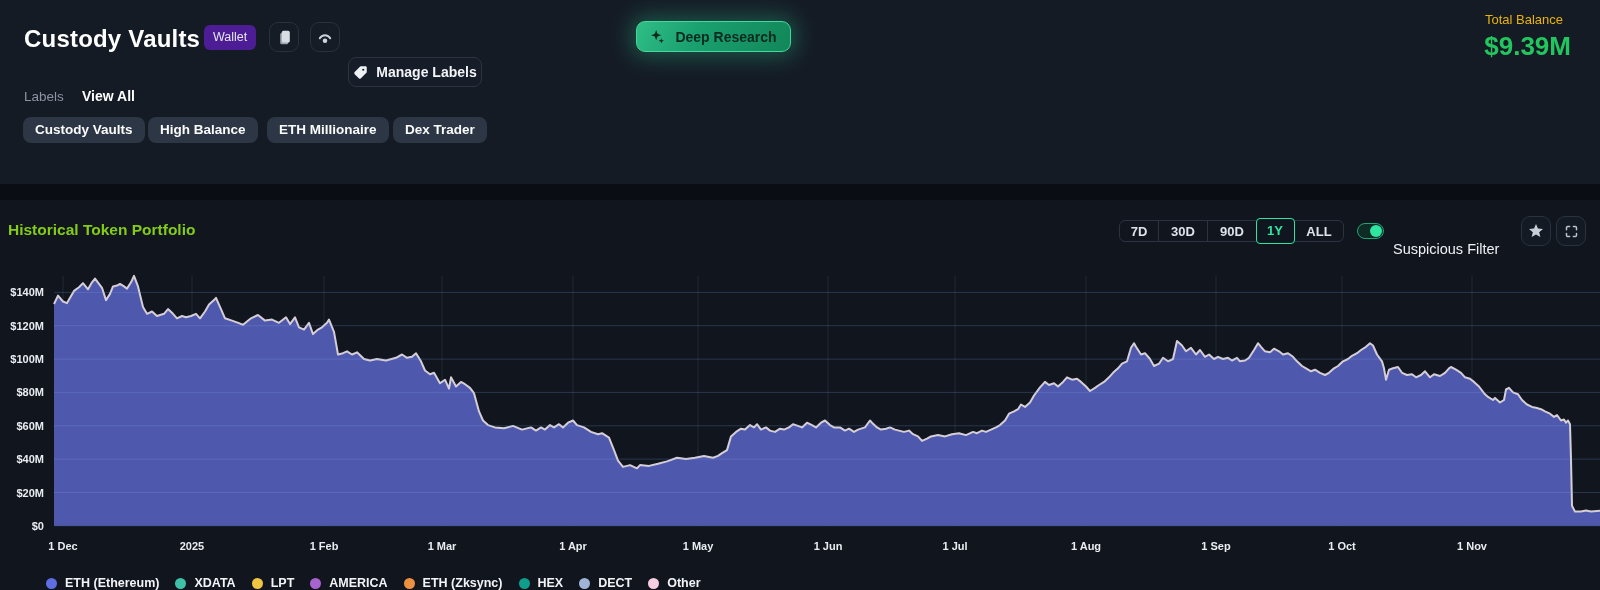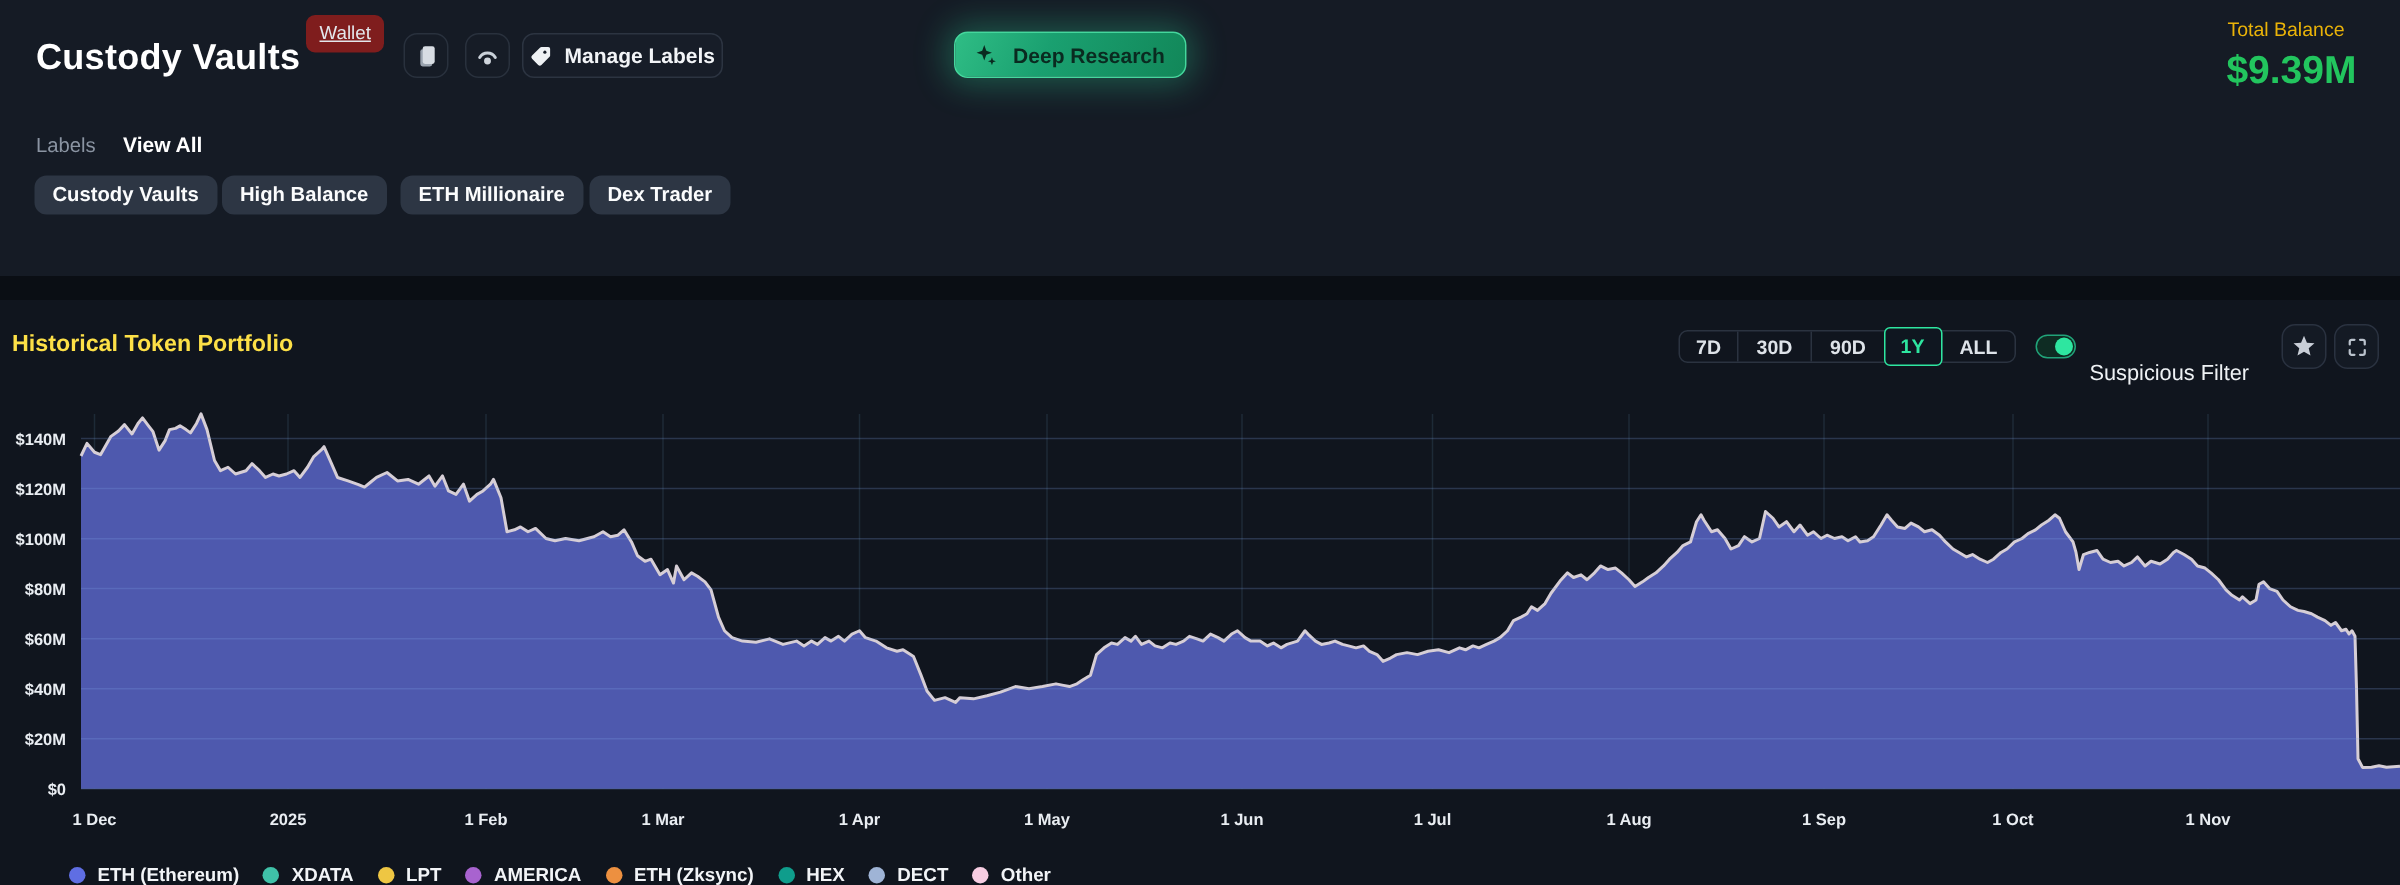--- a/index.html
+++ b/index.html
@@ -1,30 +1,30 @@
 <!DOCTYPE html>
 <html><head><meta charset="utf-8"><style>
 * { margin:0; padding:0; box-sizing:border-box; }
 html,body { width:1600px; height:590px; background:#0a0e14; font-family:"Liberation Sans", sans-serif; overflow:hidden; }
 .top { position:absolute; left:0; top:0; width:1600px; height:184px; background:#151b25; }
 .h1 { position:absolute; left:24px; top:25px; font-size:24px; font-weight:700; color:#fff; letter-spacing:0.2px; }
-.badge { position:absolute; left:204px; top:10px; height:25px; line-height:25px; padding:0 9px; background:#7f1d1d; color:#e3e7ec; font-size:12.5px; border-radius:6px;text-decoration:underline; }
+.badge { position:absolute; left:204px; top:25px; height:25px; line-height:25px; padding:0 9px; background:#4c1d95; color:#e3e7ec; font-size:12.5px; border-radius:6px; }
 .ibtn { position:absolute; top:22px; width:30px; height:30px; border:1px solid #29313d; border-radius:9px; background:#161c26; display:flex; align-items:center; justify-content:center; }
 .tbtn { position:absolute; top:22px; height:30px; border:1px solid #2c3441; border-radius:8px; background:#171d28; display:flex; align-items:center; gap:8px; justify-content:center; color:#f2f4f7; font-size:14px; font-weight:700; }
 .grn { position:absolute; left:636px; top:21px; width:155px; height:31px; border:1.5px solid #45d79d; border-radius:9px;
   background:linear-gradient(115deg,#2fbd85 0%,#1aa070 40%,#128759 100%); color:#0a2a20; font-size:14px; font-weight:700;
   display:flex; align-items:center; justify-content:center; gap:10px; box-shadow:0 0 22px 5px rgba(46,224,160,0.30); }
 .tb { position:absolute; right:29px; top:12px; text-align:right; }
 .tb .l1 { color:#eab308; font-size:13px; padding-right:8px; }
 .tb .l2 { color:#22c55e; font-size:26px; font-weight:700; margin-top:4px; }
 .lblrow { position:absolute; left:24px; top:89px; font-size:13.5px; color:#8a94a2; }
 .viewall { position:absolute; left:82px; top:88px; font-size:14px; font-weight:700; color:#fff; }
 .chip { position:absolute; top:117px; height:26px; line-height:26px; padding:0 12px; background:#2d3644; border-radius:8px; color:#fbfcfd; font-size:13.5px; font-weight:700; }
 .card { position:absolute; left:0; top:200px; width:1600px; height:390px; background:#10151e; }
-.ctitle { position:absolute; left:8px; top:21px; font-size:15.5px; font-weight:700; color:#fde047; }
+.ctitle { position:absolute; left:8px; top:21px; font-size:15.5px; font-weight:700; color:#84cc16; }
 .seg { position:absolute; left:1119px; top:20px; width:225px; height:22px; border:1px solid #2b3340; border-radius:6px; display:flex; }
 .seg span { display:flex; align-items:center; justify-content:center; color:#dee3e9; font-size:13px; font-weight:700; border-right:1px solid #2b3340; }
 .seg span:last-child { border-right:none; }
 .selbox { position:absolute; left:1255.5px; top:18px; width:39px; height:25.5px; border:1.5px solid #2ee6a0; border-radius:4px; background:#0f1620; color:#2ee6a0; font-size:13px; font-weight:700; display:flex; align-items:center; justify-content:center; z-index:2; }
 .tog { position:absolute; left:1357px; top:23px; width:27px; height:16px; border:1px solid #21a379; border-radius:9px; background:#0e2c23; }
 .tog .knob { position:absolute; right:1px; top:1px; width:12px; height:12px; border-radius:50%; background:#2ee6a0; }
 .sflbl { position:absolute; left:1393px; top:22.5px; font-size:14.5px; color:#eef1f4;margin-top:18px; }
 .cbtn { position:absolute; top:16px; width:30px; height:30px; border:1px solid #2a3240; border-radius:9px; background:#141a24; display:flex; align-items:center; justify-content:center; }
 .axlbl { fill:#e9edf2; font-size:11px; font-weight:700; font-family:"Liberation Sans",sans-serif; }
 .legend { position:absolute; left:8px; top:376px; display:flex; align-items:center; gap:16px;margin-left:38px; }
@@ -40,21 +40,21 @@
         <rect x="4.2" y="3.8" width="8" height="11.5" rx="1.6" fill="#9aa3ae"></rect>
         <rect x="5.8" y="1.8" width="8" height="11.8" rx="1.6" fill="#d8dde3"></rect>
       </svg>
   </div>
   <div class="ibtn" style="left:310px">
     <svg width="18" height="18" viewBox="0 0 18 18">
         <path d="M3.8 10.3 A6 6 0 0 1 14.2 10.3" fill="none" stroke="#c9d0d8" stroke-width="2" stroke-linecap="round"></path>
         <circle cx="9" cy="12.7" r="2.9" fill="#cfd5dc" stroke="#161c26" stroke-width="1.2"></circle>
       </svg>
   </div>
-  <div class="tbtn" style="left:348px; width:134px;">
+  <div class="tbtn" style="left:348px; width:134px;margin-top:35px;">
     <svg width="15" height="15" viewBox="0 0 24 24" style="transform:scaleX(-1)">
         <path d="M12.59 2.59A2 2 0 0 0 11.17 2H4a2 2 0 0 0-2 2v7.17a2 2 0 0 0 .59 1.42l8.7 8.7a2.43 2.43 0 0 0 3.42 0l6.58-6.58a2.43 2.43 0 0 0 0-3.42z" fill="#eef1f4"></path>
         <circle cx="7.6" cy="7.6" r="1.7" fill="#171d28"></circle>
       </svg>
     <span>Manage Labels</span>
   </div>
   <div class="grn">
     <svg width="15" height="15" viewBox="0 0 17 17">
         <path d="M7 1.2 L8.55 5.45 L12.8 7 L8.55 8.55 L7 12.8 L5.45 8.55 L1.2 7 L5.45 5.45 Z" fill="#0a2a20"></path>
         <path d="M12.8 10.4 L13.6 12.6 L15.8 13.4 L13.6 14.2 L12.8 16.4 L12 14.2 L9.8 13.4 L12 12.6 Z" fill="#0a2a20"></path>

